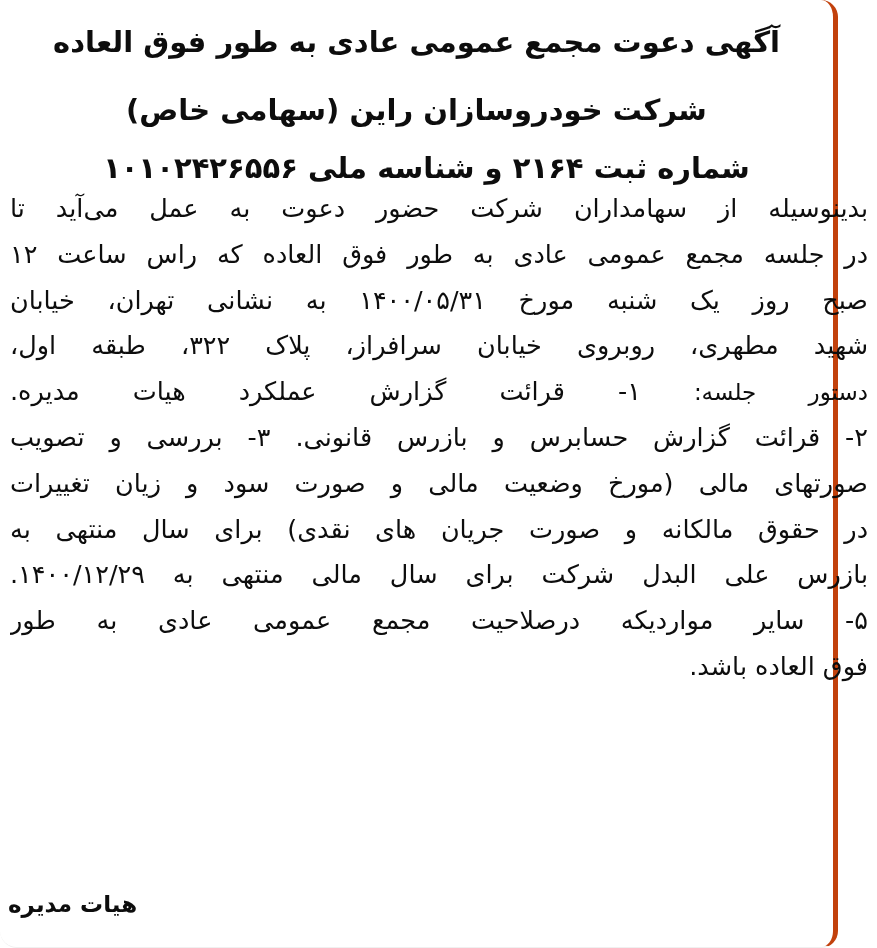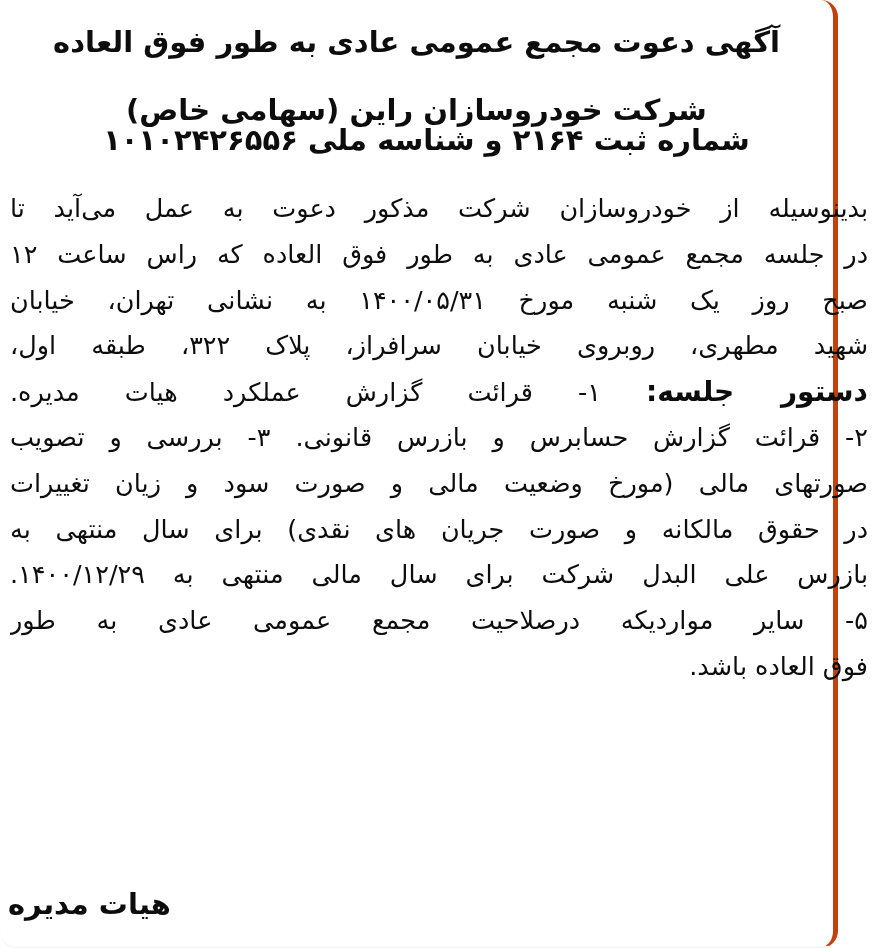--- a/index.html
+++ b/index.html
@@ -30,21 +30,21 @@
       text-align: center;
       font-family: "DejaVu Sans", sans-serif;
       font-weight: bold;
       font-size: 29px;
       line-height: 40px;
       white-space: nowrap;
       letter-spacing: -0.3px;
     }
     .h1 { top: 22px; }
     .h2 { top: 90px; }
-    .h3 { top: 120px; padding-left: 20px; }
+    .h3 { top: 148px; padding-left: 20px; }
 
     .body-text {
       position: absolute;
       left: 10px;
       width: 858px;
       top: 186px;
       font-family: "DejaVu Sans", sans-serif;
       font-size: 25.5px;
       line-height: 45.8px;
       text-align: justify;
@@ -53,45 +53,45 @@
     .line {
       display: block;
       white-space: nowrap;
       text-align: justify;
       text-align-last: justify;
       height: 45.8px;
       overflow: hidden;
     }
     .line.last { text-align-last: right; }
     .bold-label {
-      font-weight: bold;
-      font-size: 28px;
+      font-weight: normal;
+      font-size: 23px;
     }
     .signature {
       position: absolute;
       left: 8px;
       top: 882px;
       font-family: "DejaVu Sans", sans-serif;
       font-weight: bold;
-      font-size: 29px;
+      font-size: 23px;
       line-height: 44px;
       white-space: nowrap;
     }
   </style>
 </head>
 <body>
 
 <div class="ad">
 
   <div class="heading h1">آگهی دعوت مجمع عمومی عادی به طور فوق العاده</div>
   <div class="heading h2">شرکت خودروسازان راین (سهامی خاص)</div>
   <div class="heading h3">شماره ثبت ۲۱۶۴ و شناسه ملی ۱۰۱۰۲۴۲۶۵۵۶</div>
 
   <div class="body-text">
-    <span class="line">بدینوسیله از خودروسازان شرکت مذکور دعوت به عمل می‌آید تا</span>
+    <span class="line">بدینوسیله از سهامداران شرکت حضور دعوت به عمل می‌آید تا</span>
     <span class="line">در جلسه مجمع عمومی عادی به طور فوق العاده که راس ساعت ۱۲</span>
     <span class="line">صبح روز یک شنبه مورخ  ۱۴۰۰/۰۵/۳۱ به نشانی تهران، خیابان</span>
     <span class="line">شهید مطهری، روبروی خیابان سرافراز، پلاک ۳۲۲، طبقه اول،</span>
 
     <span class="line"><span class="bold-label">دستور جلسه:</span> <span>۱- قرائت گزارش عملکرد هیات مدیره.</span></span>
     <span class="line">۲- قرائت گزارش حسابرس و بازرس قانونی. ۳- بررسی و تصویب</span>
     <span class="line">صورتهای مالی (مورخ وضعیت مالی و صورت سود و زیان تغییرات</span>
     <span class="line">در حقوق مالکانه و صورت جریان های نقدی) برای سال منتهی به</span>
     <span class="line">بازرس علی البدل شرکت برای سال مالی منتهی به ۱۴۰۰/۱۲/۲۹.</span>
     <span class="line">۵- سایر مواردیکه درصلاحیت مجمع عمومی عادی به طور</span>

